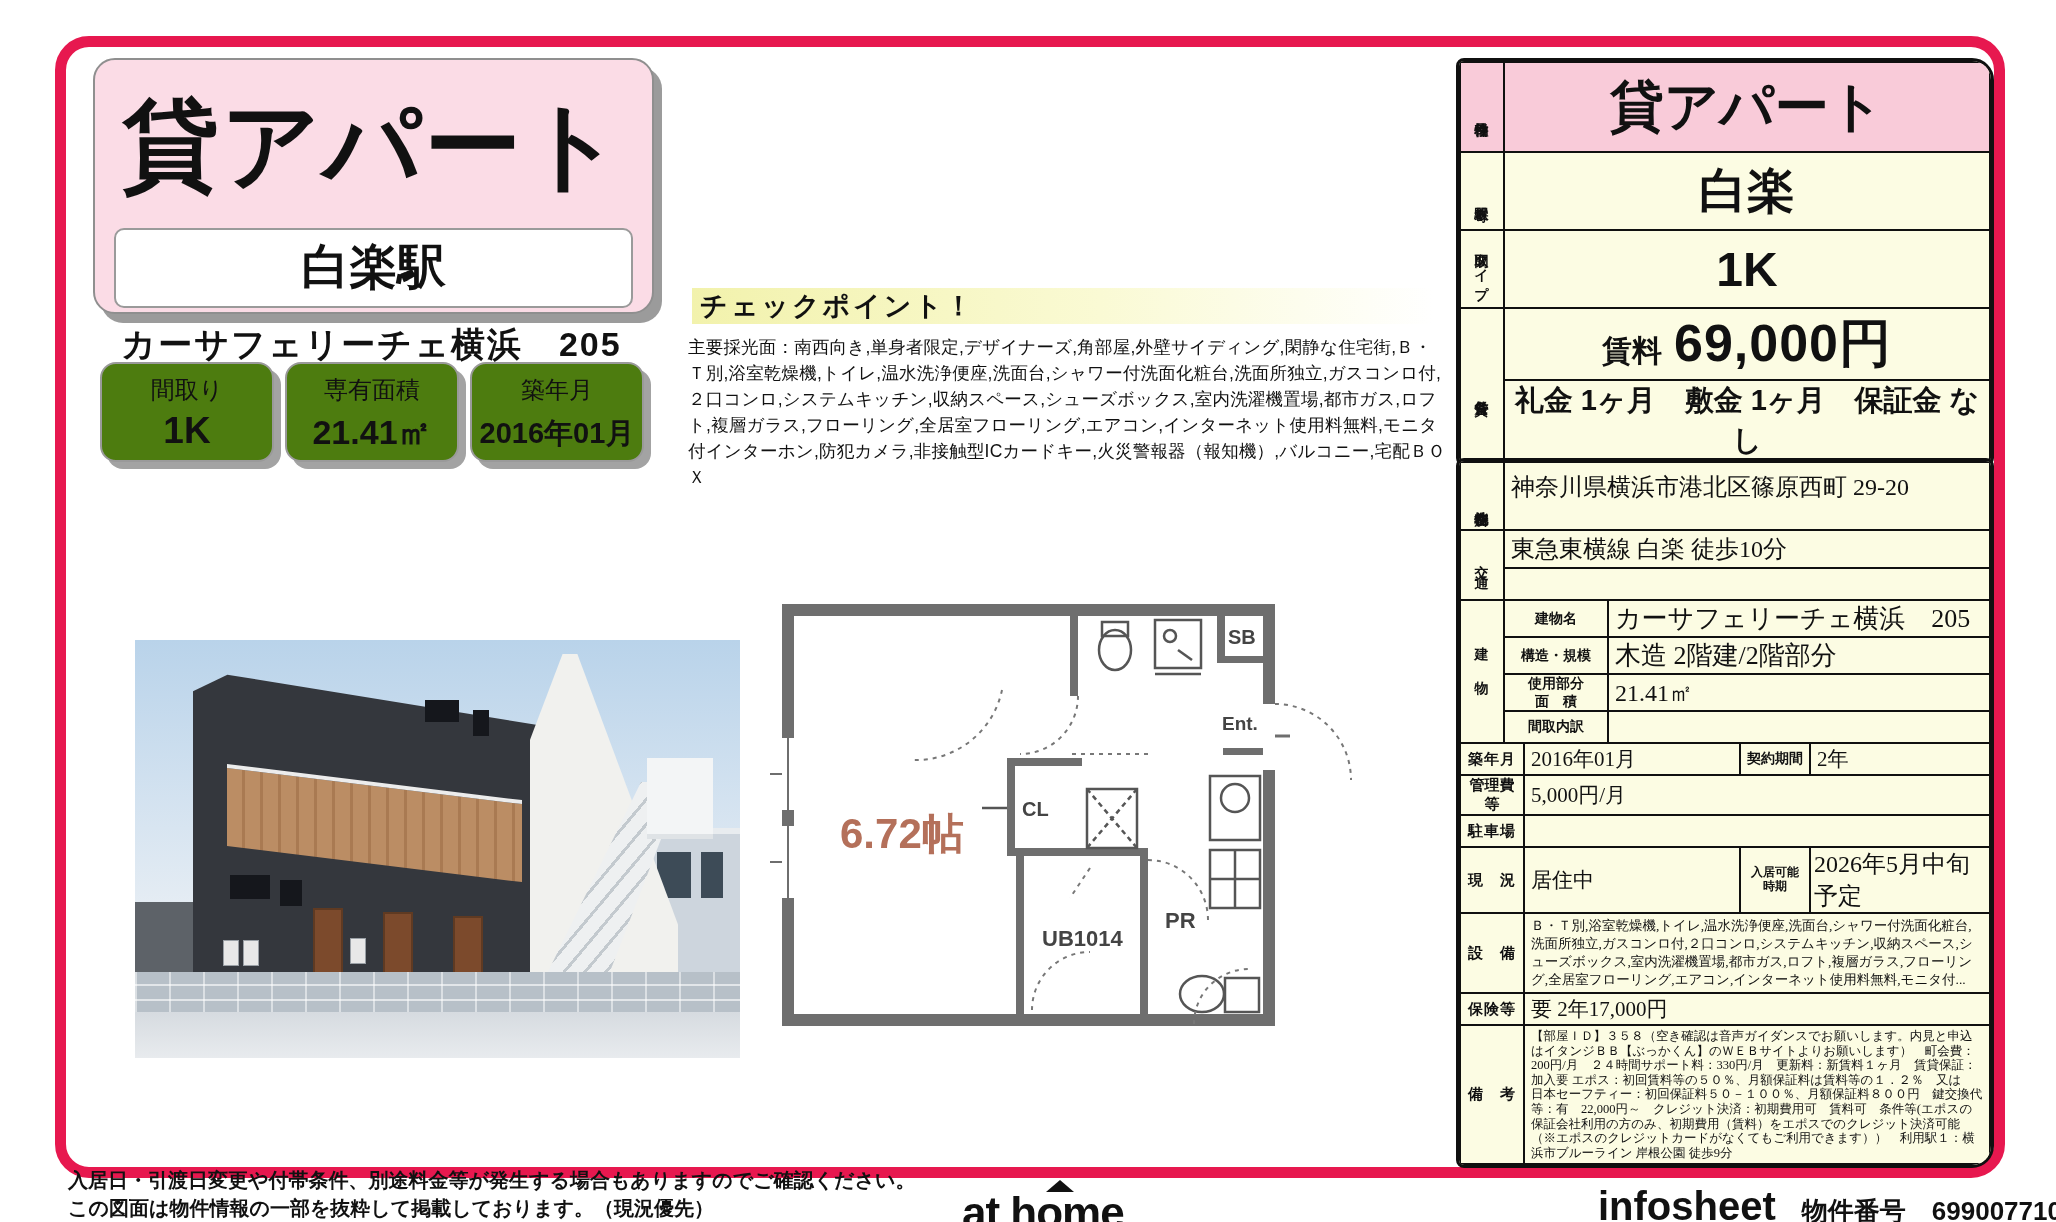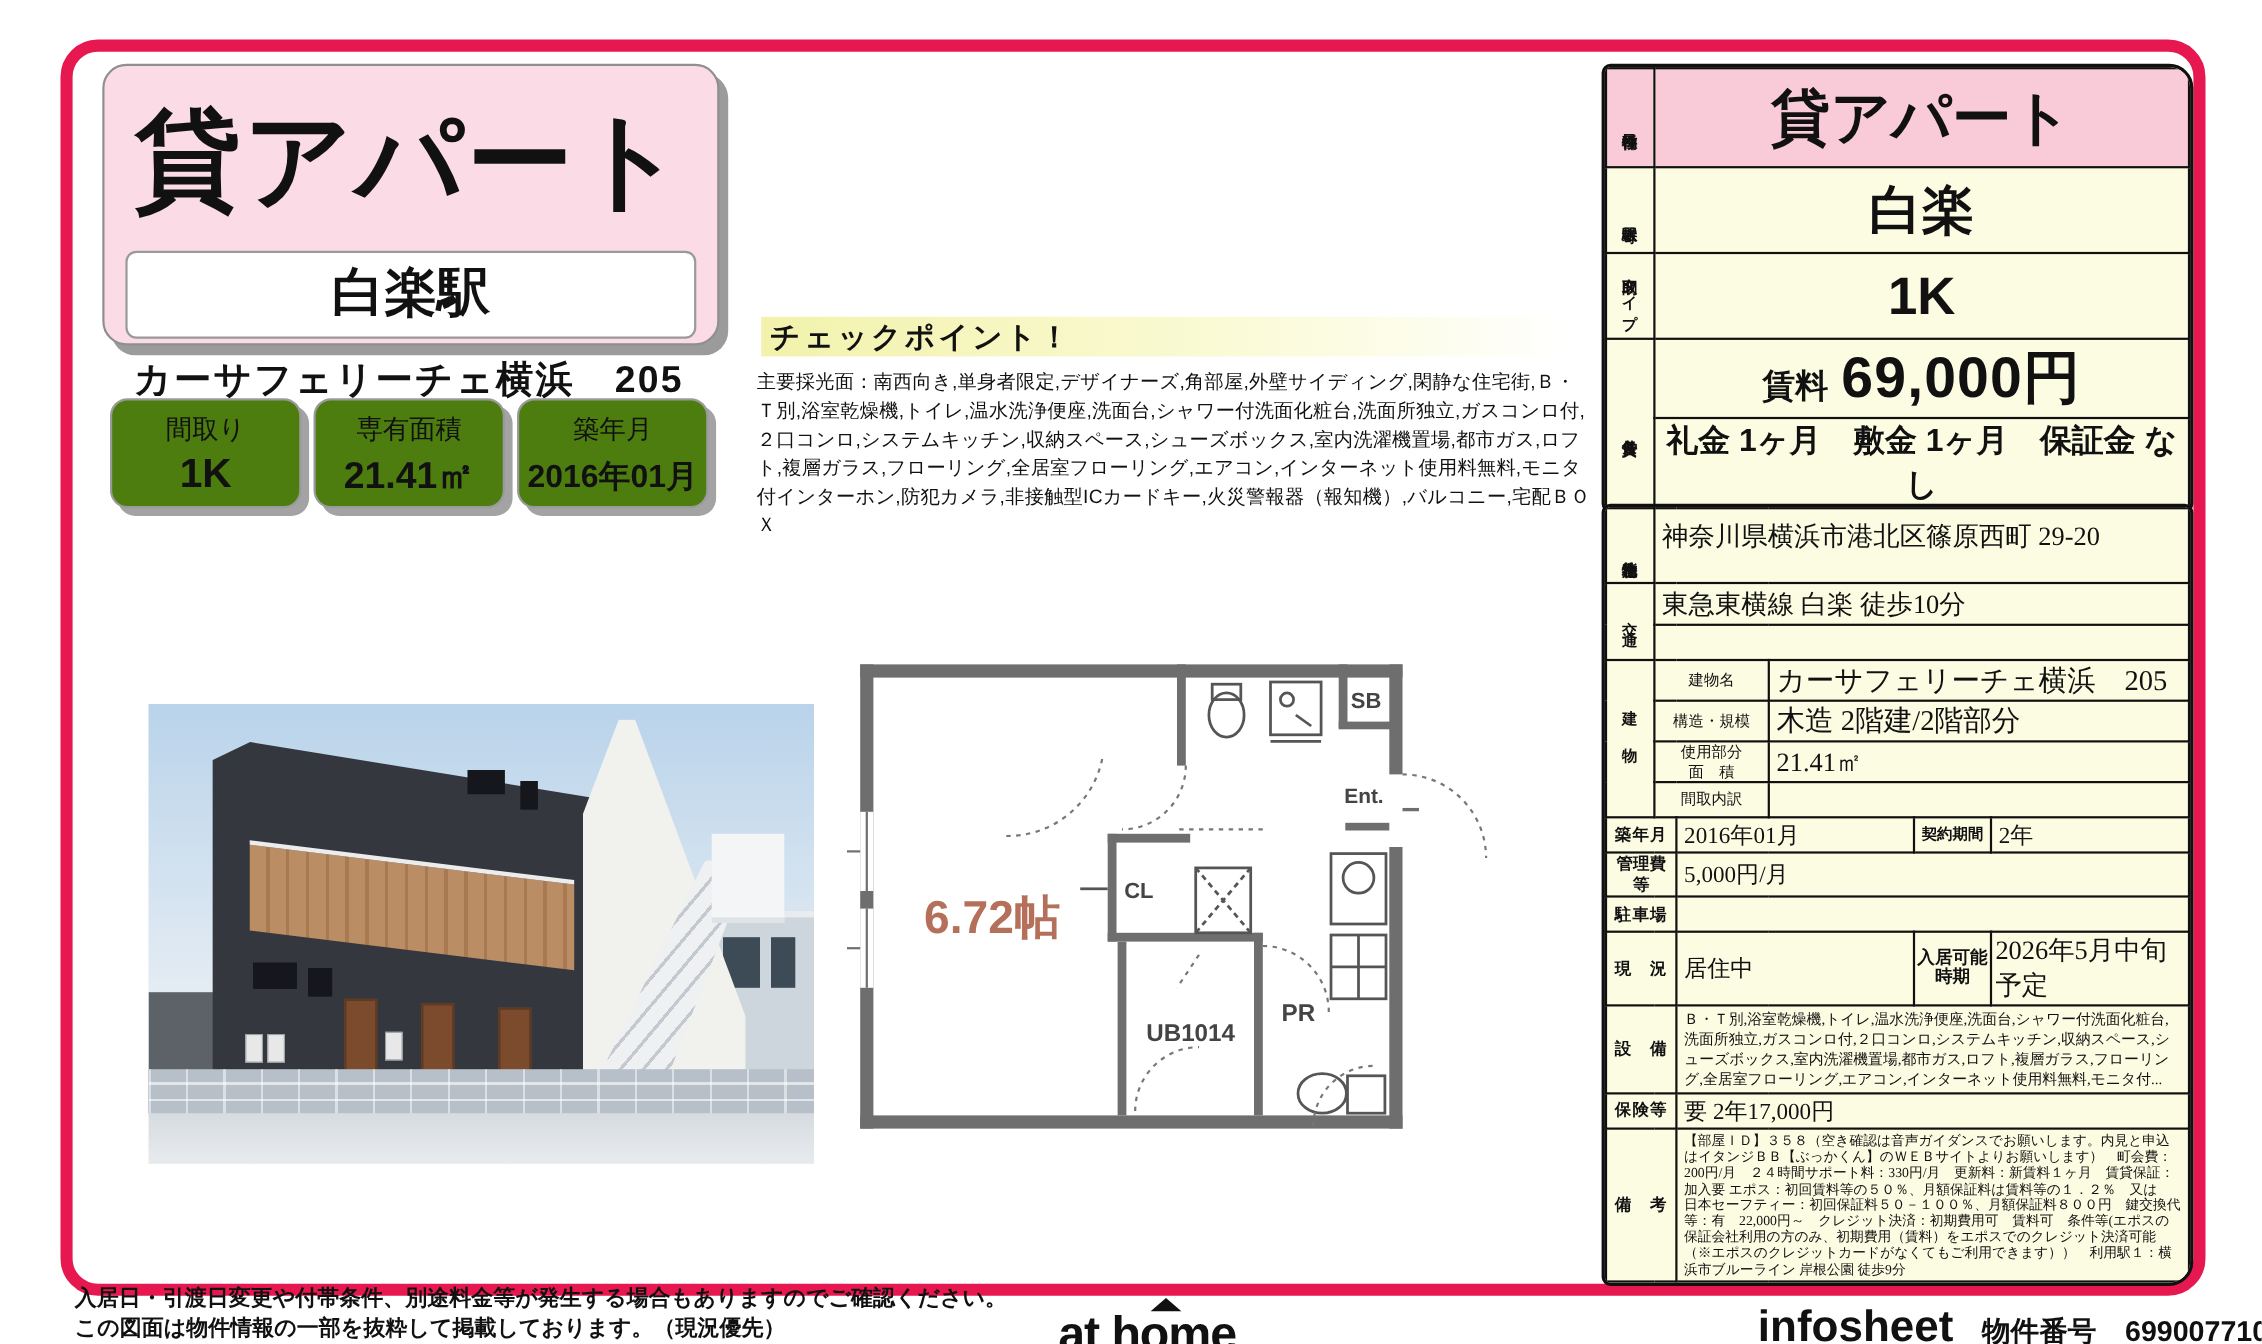--- a/index.html
+++ b/index.html
@@ -52,21 +52,21 @@
   table{border-collapse:collapse;width:100%;table-layout:fixed;}
   td{border:2px solid #101010;background:#fcfce3;padding:0 6px;overflow:hidden;}
   td.pink{background:#f9cbd9;}
   .vlab span{writing-mode:vertical-rl;text-orientation:upright;display:inline-block;font-size:14px;font-weight:600;line-height:1;}
   td.vlab{text-align:center;padding:2px 0;}
   .cen{text-align:center;}
   .spec-val{font-weight:800;text-align:center;}
   .rent-line{display:flex;align-items:baseline;justify-content:center;gap:12px;}
   .rent-word{font-size:30px;font-weight:700;}
   .rent-num{font-size:52px;font-weight:800;letter-spacing:1px;}
-  .sublab{font-size:14px;font-weight:400;text-align:center;line-height:1.25;}
+  .sublab{font-size:14px;font-weight:700;text-align:center;line-height:1.25;}
   .dlab{font-size:15px;font-weight:600;text-align:center;letter-spacing:1px;}
   .dval{font-size:21px;}
   .small-eq{font-size:13.5px;line-height:18px;letter-spacing:0;padding:3px 6px;}
   .small-note{font-size:12.5px;line-height:14.6px;padding:3px 6px;}
 
   
   .plan{left:770px;top:598px;width:600px;height:440px;}
 
   
   .foot-note{left:68px;top:1166px;width:880px;font-size:20px;font-weight:600;line-height:28px;}
@@ -283,21 +283,21 @@
         <td colspan="2" class="dlab gothic" style="letter-spacing:0;">管理費等</td>
         <td colspan="4" class="dval">5,000円/月</td>
       </tr>
       <tr style="height:32px;">
         <td colspan="2" class="dlab gothic">駐車場</td>
         <td colspan="4"></td>
       </tr>
       <tr style="height:51px;">
         <td colspan="2" class="dlab gothic">現　況</td>
         <td colspan="2" class="dval">居住中</td>
-        <td class="gothic cen" style="font-size:16px;font-weight:600;line-height:1.15;padding:14px 2px;">
+        <td class="gothic cen" style="font-size:12px;font-weight:600;line-height:1.15;padding:14px 2px;">
           <span>入居可能</span><br><span>時期</span>
         </td>
         <td class="dval" style="font-size:24px;padding:0 3px;">2026年5月中旬予定</td>
       </tr>
       <tr style="height:80px;">
         <td colspan="2" class="dlab gothic">設　備</td>
         <td colspan="4" class="small-eq">Ｂ・Ｔ別,浴室乾燥機,トイレ,温水洗浄便座,洗面台,シャワー付洗面化粧台,洗面所独立,ガスコンロ付,２口コンロ,システムキッチン,収納スペース,シューズボックス,室内洗濯機置場,都市ガス,ロフト,複層ガラス,フローリング,全居室フローリング,エアコン,インターネット使用料無料,モニタ付...</td>
       </tr>
       <tr style="height:32px;">
         <td colspan="2" class="dlab gothic">保険等</td>

